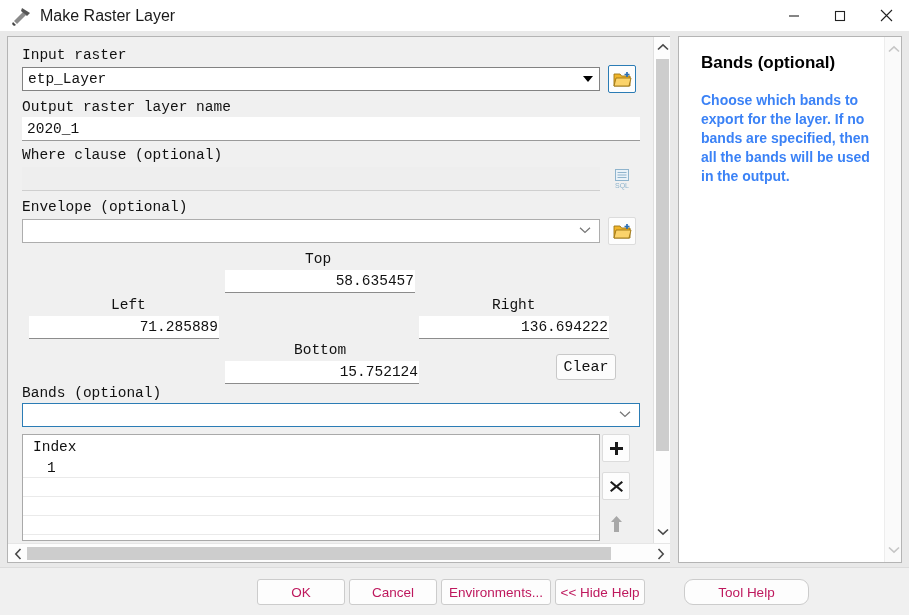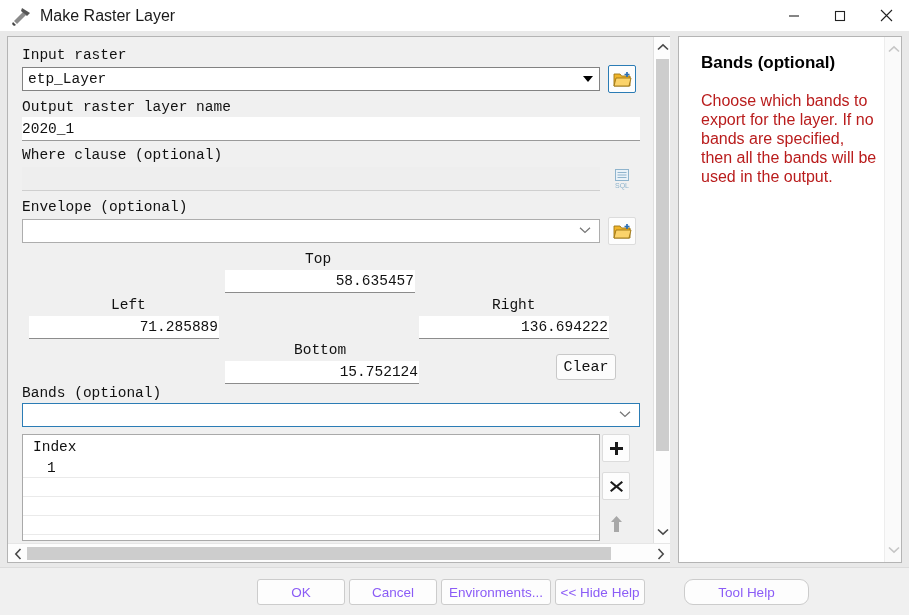--- a/index.html
+++ b/index.html
@@ -103,20 +103,21 @@
     width: 618px; height: 24px;
     background: #ffffff;
     border: none;
     border-bottom: 1px solid #9a9a9a;
     box-sizing: border-box;
     display: flex; align-items: center;
   }
   .flat-input .val {
     font-family: "Liberation Mono", monospace;
     font-size: 14.5px; color: #111;
+    padding-left: 5px;
   }
   .flat-input.disabled {
     background: #eeeeee;
     border-bottom: 1px solid #cfcfcf;
   }
   
   .combo-modern {
     position: relative;
     width: 578px; height: 24px;
     background: #ffffff;
@@ -241,22 +242,23 @@
     box-sizing: border-box;
     overflow: hidden;
   }
   .help-inner { padding: 16px 22px 0 22px; }
   .help-title {
     font-size: 17px; font-weight: bold; color: #000;
     margin-bottom: 18px;
     font-family: "Liberation Sans", sans-serif;
   }
   .help-body {
-    font-size: 16px; color: #b91c1c; line-height: 19px;
+    font-size: 14px; color: #3b82f6; line-height: 19px;
     font-family: "Liberation Sans", sans-serif;
+    font-weight: bold;
   }
   .help-scroll {
     position: absolute; right: 0; top: 0;
     width: 17px; height: 100%;
     background: #fafafa;
     border-left: 1px solid #ededed;
     box-sizing: border-box;
   }
   
   .bottombar {
@@ -266,21 +268,21 @@
     border-top: 1px solid #dcdcdc;
   }
   .btn {
     position: absolute; top: 11px;
     height: 26px;
     background: #fdfdfd;
     border: 1px solid #cccccc;
     border-radius: 3px;
     box-sizing: border-box;
     display: flex; align-items: center; justify-content: center;
-    font-size: 13.5px; color: #8b5cf6;
+    font-size: 13.5px; color: #be185d;
     font-family: "Liberation Sans", sans-serif;
   }
 </style>
 </head>
 <body>
 
 <div class="window">
 
   <div class="titlebar">
     <div class="title-icon">

